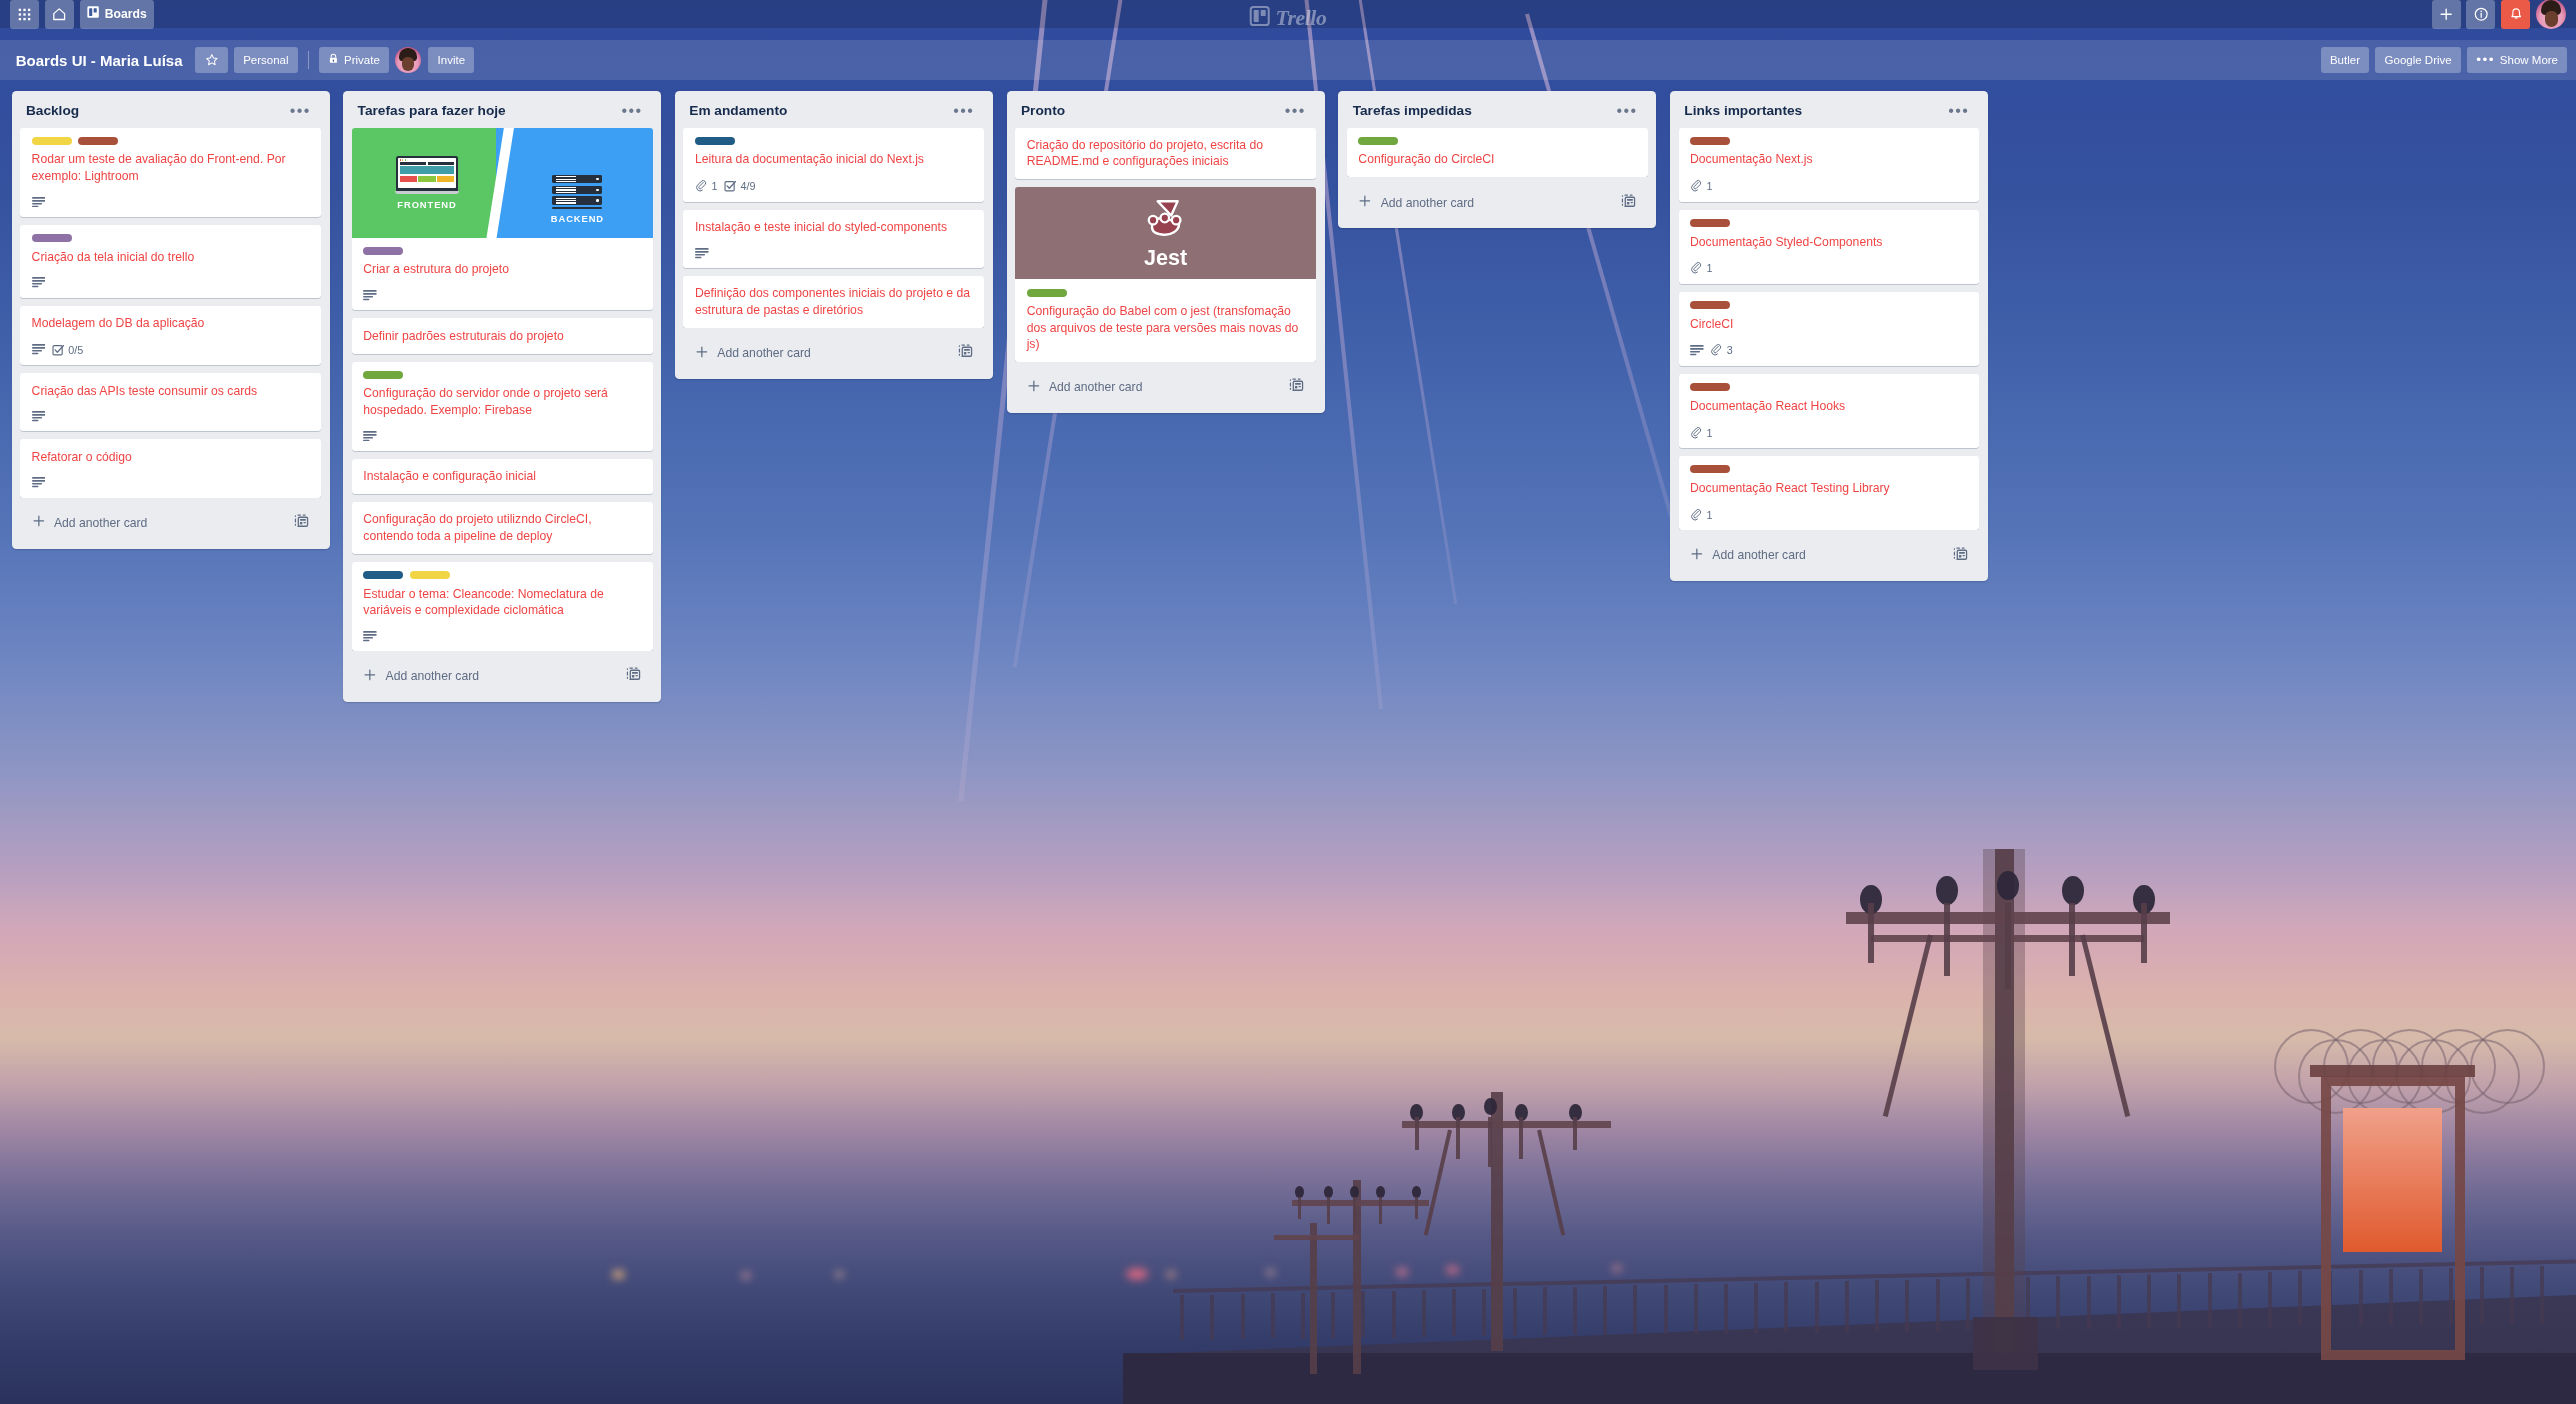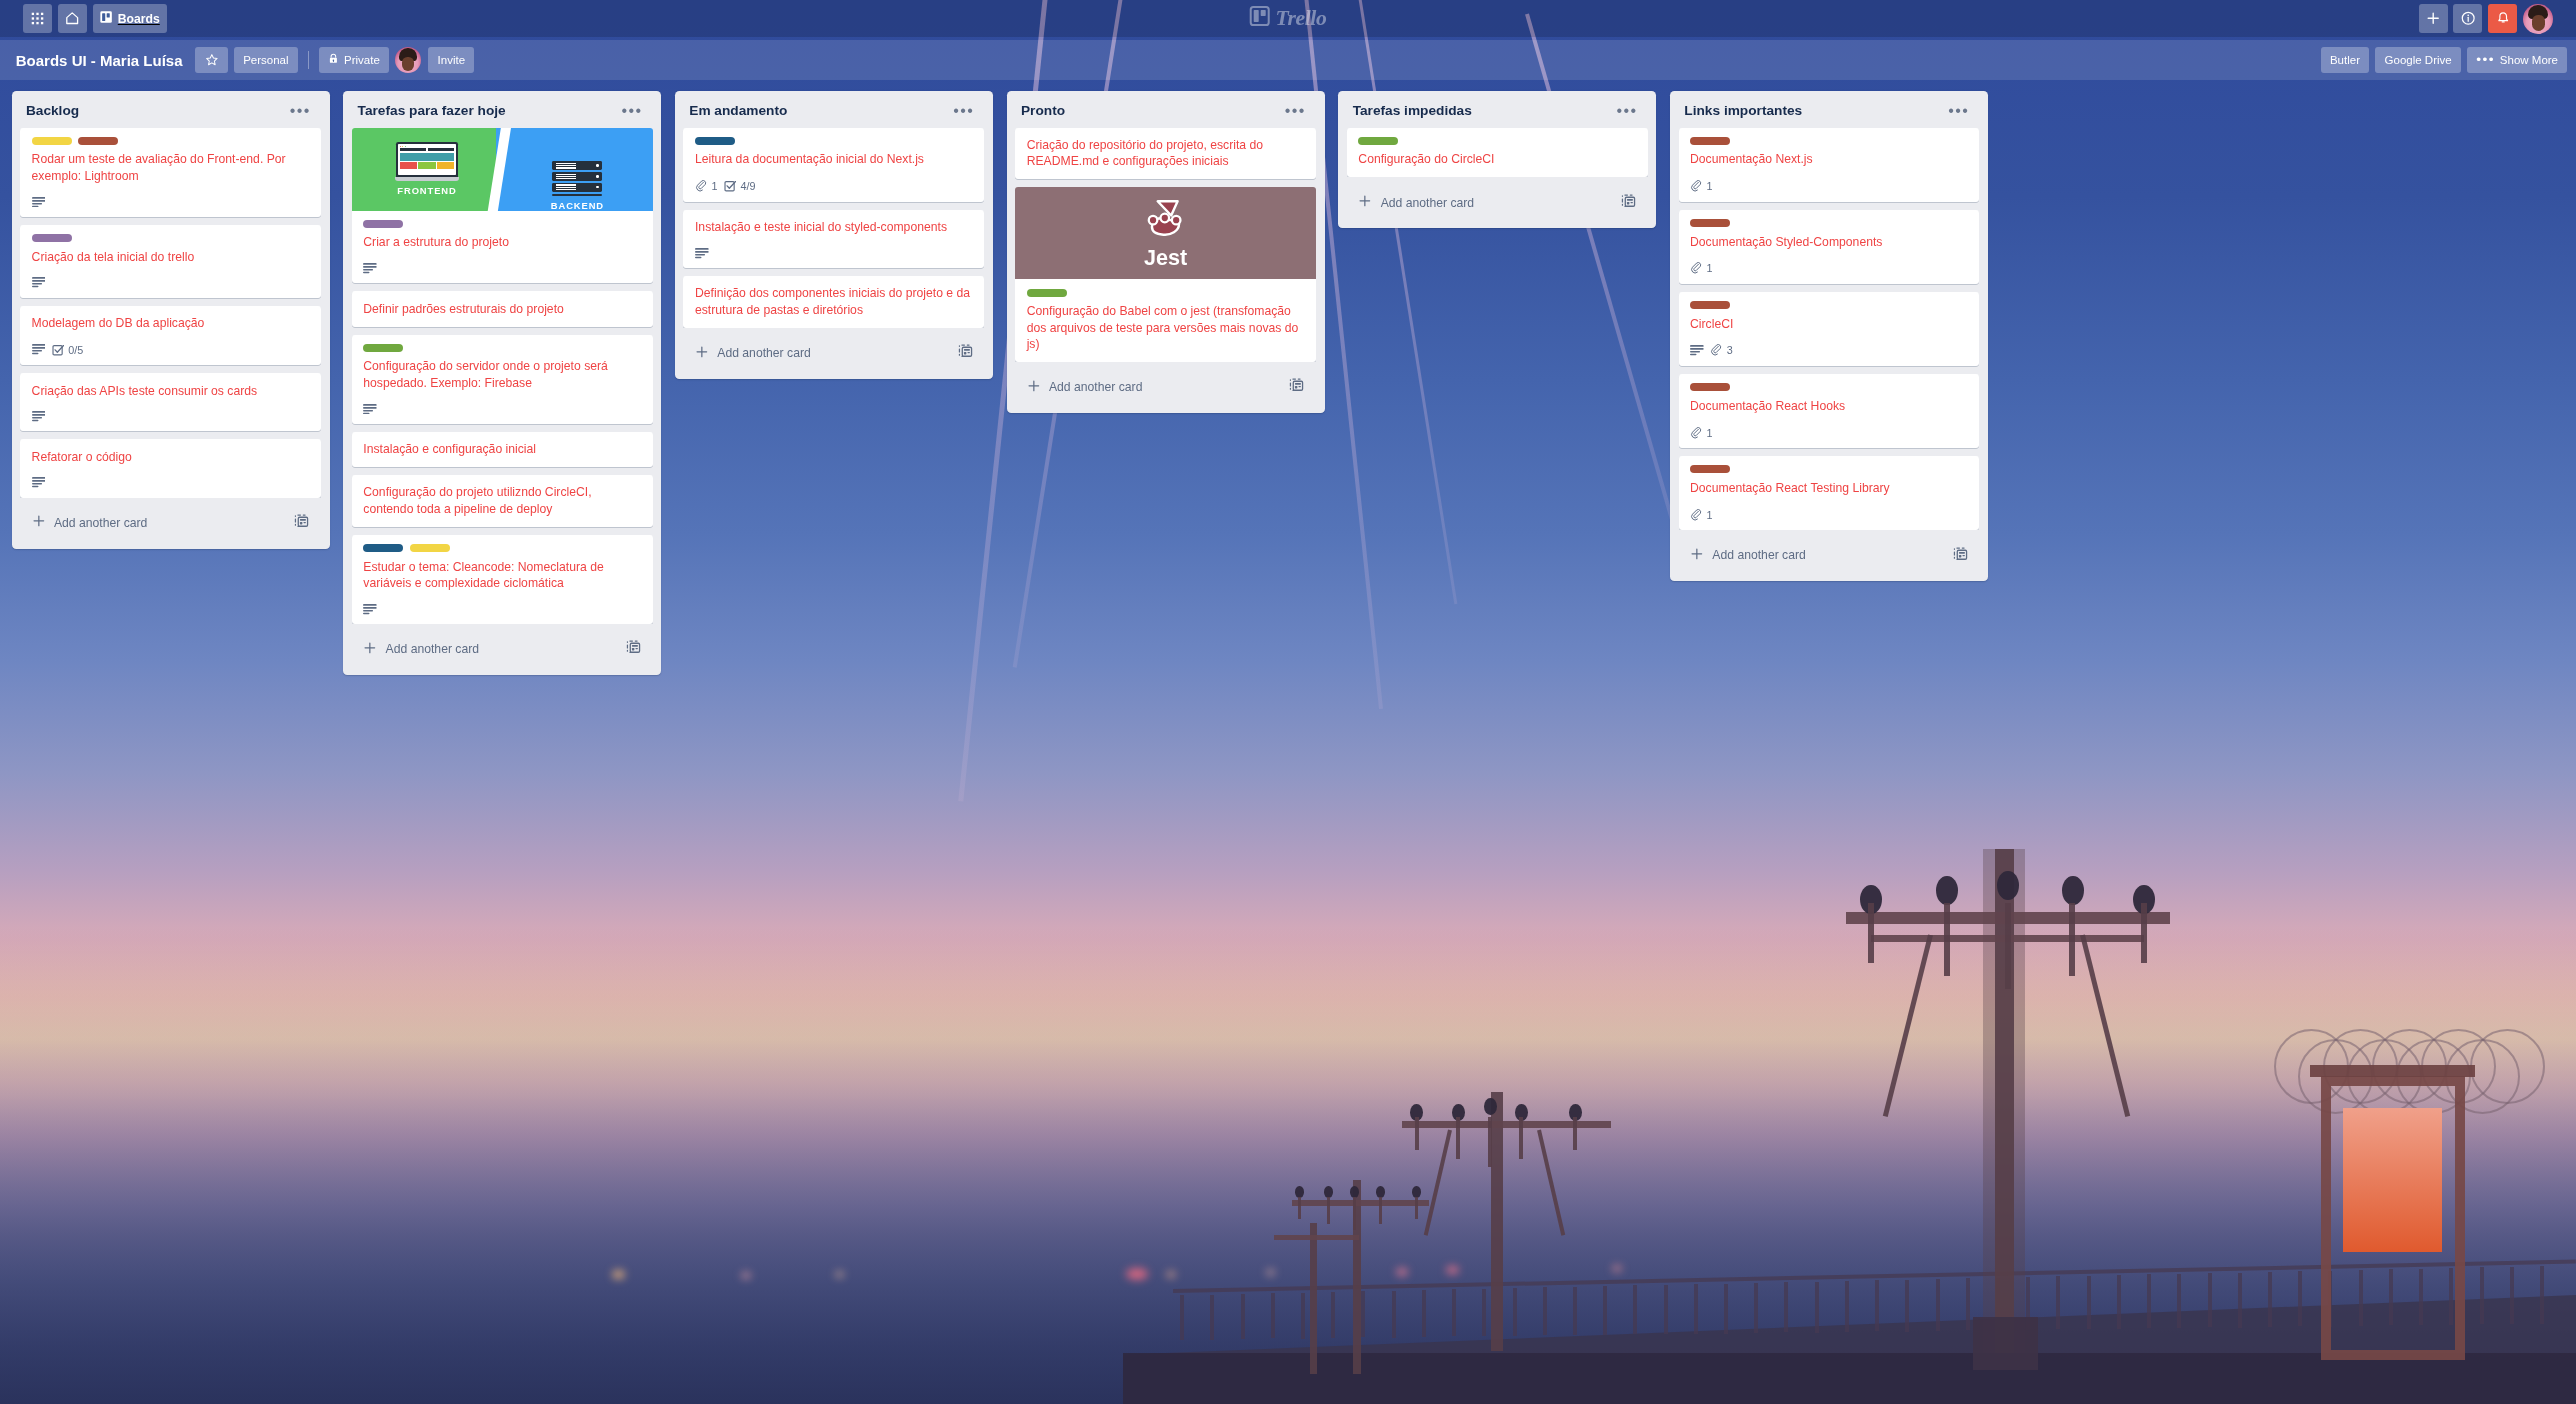--- a/index.html
+++ b/index.html
@@ -51,23 +51,23 @@
   .tower-arm  { position:absolute; background: rgba(96,68,76,0.9); }
   .tower-lamp { position:absolute; background: rgba(46,40,58,0.95); border-radius:50%; }
   .coil { position:absolute; border:2.2px solid rgba(120,98,112,0.55); border-radius:50%; }
   .gate-frame { position:absolute; border:10px solid rgba(118,72,70,0.92); }
   .gate-glow  { position:absolute; background: linear-gradient(to bottom,#f0a08a,#e05a2e); }
 
   
   #app { position: absolute; inset: 0; }
 
   #topbar {
-    position:absolute; top:0; left:0; right:0; height:37px;
+    position:absolute; top:0; left:0; right:0; height:28px;
     background: rgba(0,0,0,0.15);
-    display:flex; align-items:center; padding:0 23px; gap:5.8px;text-decoration:underline;
+    display:flex; align-items:center; padding:0 10px; gap:5.8px;
   }
   .tb-btn {
     height:29px; min-width:29px;
     background: rgba(255,255,255,0.28);
     border-radius:2.9px;
     display:flex; align-items:center; justify-content:center;
     gap:5.8px; padding:0 7.2px;
     color:#fff; font-size:12.2px; font-weight:bold;
     cursor:pointer; border:none;
   }
@@ -187,21 +187,21 @@
 
   .add-card {
     display:flex; align-items:center; justify-content:space-between;
     padding:10px 11.5px 10px 11.5px; margin:6.5px 8.6px 5.8px 8.6px;
     border-radius:2.9px; color:#5e6c84; font-size:12.2px; cursor:pointer;
   }
   .add-card .left { display:flex; align-items:center; gap:8.6px; }
 
   
   .cover-fb {
-    height:83px; position:relative; overflow:hidden;
+    height:110px; position:relative; overflow:hidden;
     background: linear-gradient(to right, #5bc764 0%, #5bc764 48%, #3c9ff4 48%, #3c9ff4 100%);
   }
   .cover-fb .split {
     position:absolute; top:-7.2px; left:47%; width:10px; height:140%;
     background:#fff; transform: rotate(9deg);
   }
   .cover-fb .half {
     position:absolute; top:0; bottom:0; width:50%;
     display:flex; flex-direction:column; align-items:center; justify-content:center; gap:4.3px;
   }

